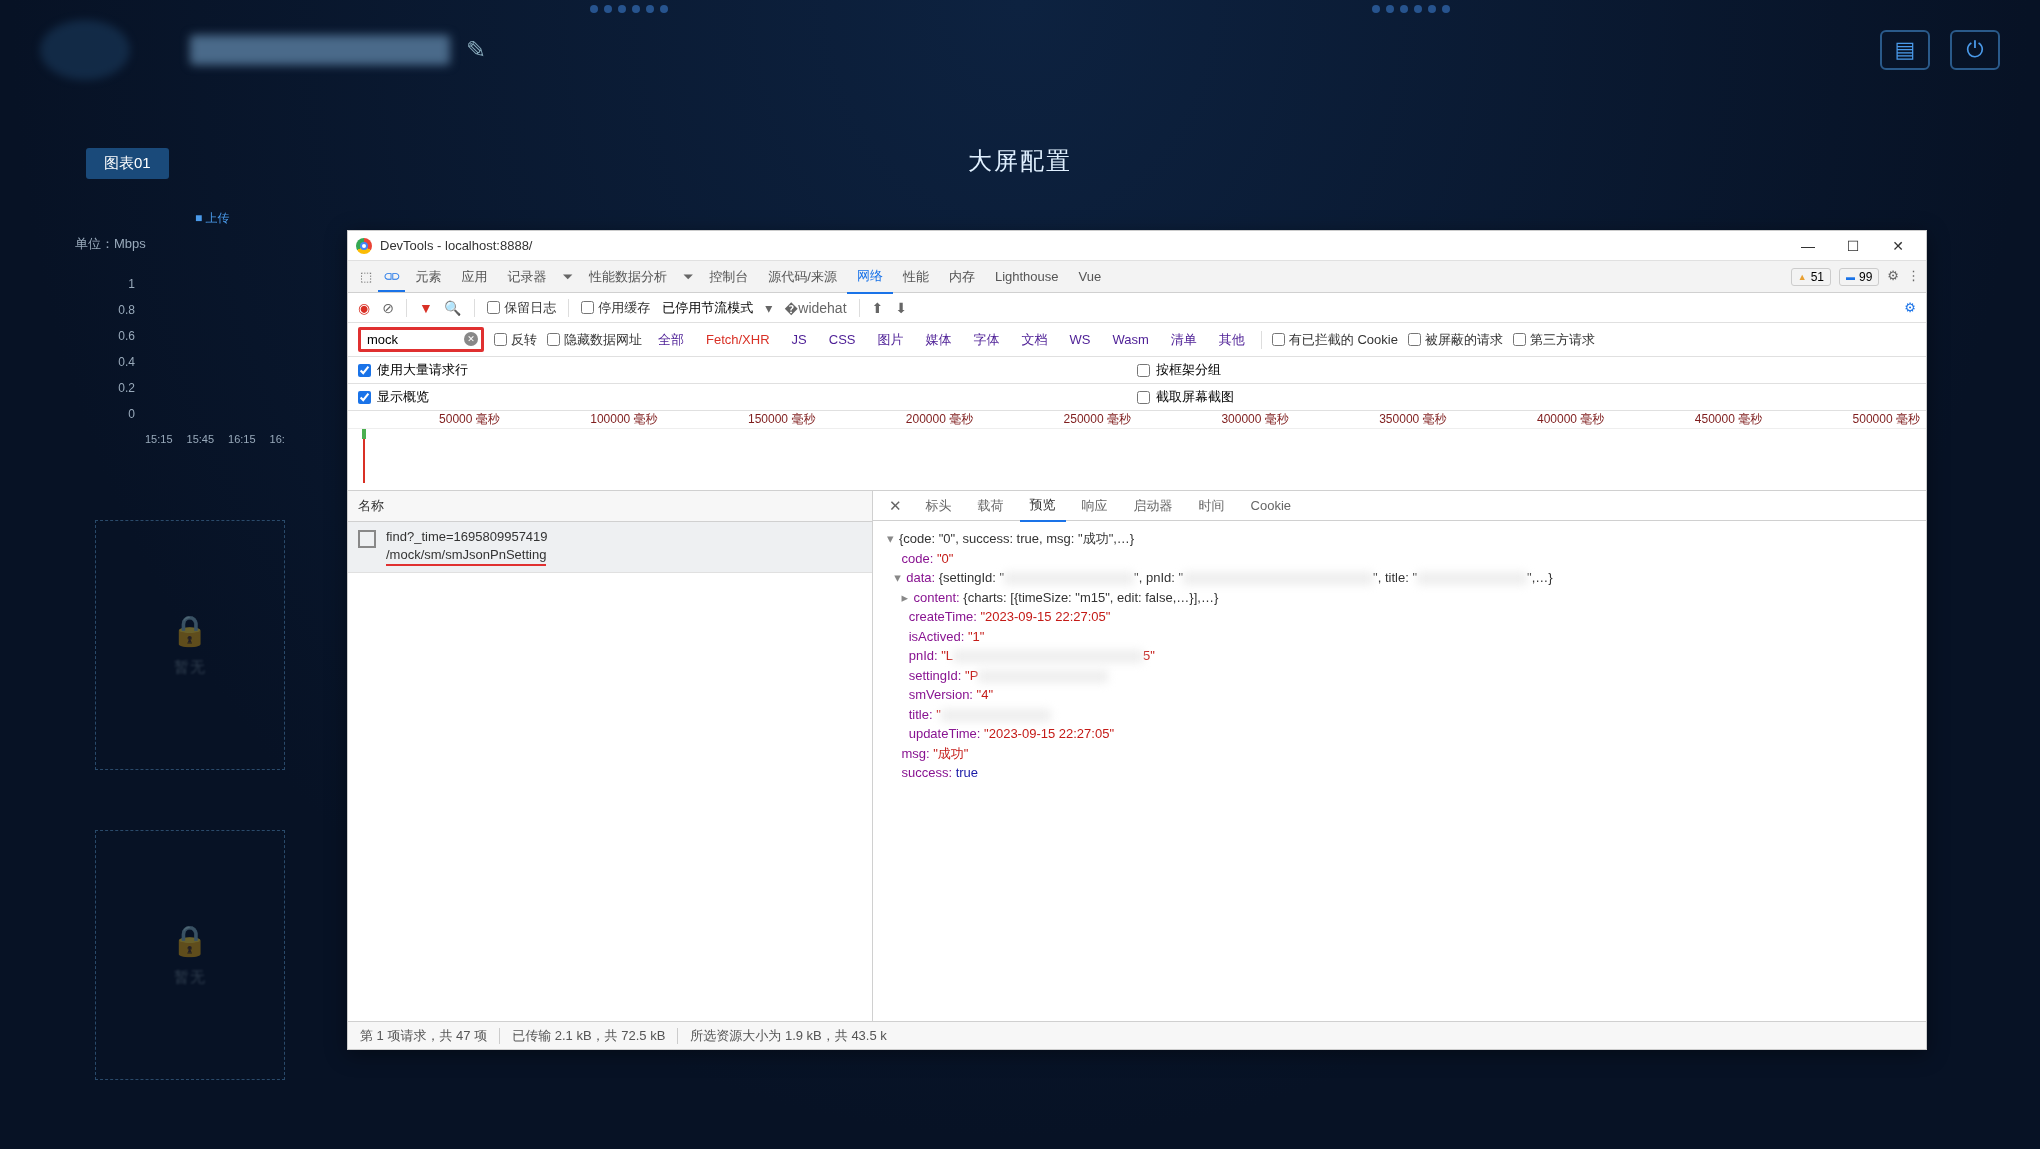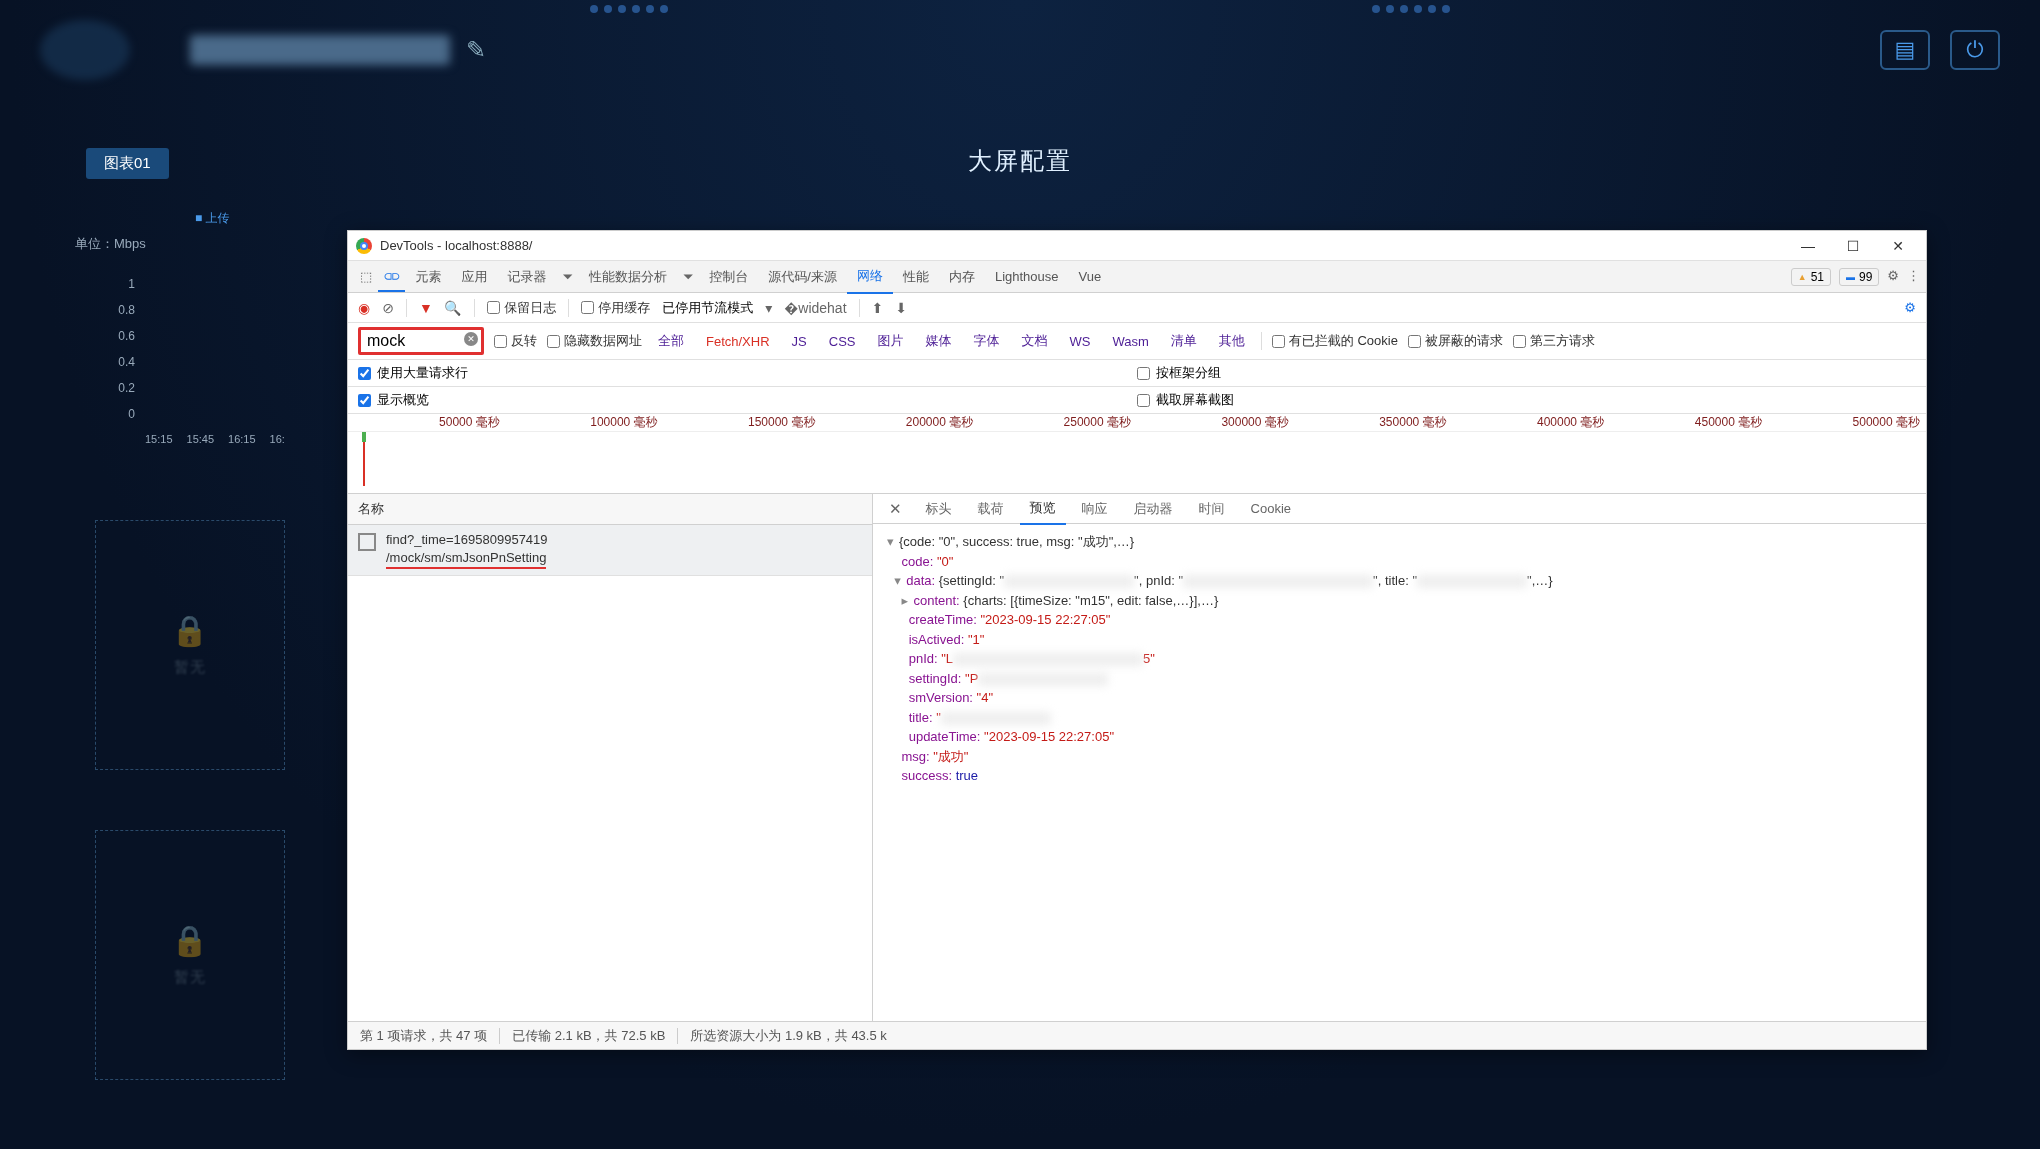--- a/index.html
+++ b/index.html
@@ -56,21 +56,21 @@
 .tb-icon { cursor: pointer; color: #666; font-size: 14px; }
 .tb-icon.record { color: #d93025; }
 .tb-icon.filter-on { color: #d93025; }
 .tb-sep { width: 1px; height: 18px; background: #ddd; }
 .tb-check { display: flex; align-items: center; gap: 4px; color: #333; }
 .tb-check input { width: 13px; height: 13px; }
 .gear-blue { margin-left: auto; color: #1a73e8; cursor: pointer; }
 
 .dt-filterbar { display: flex; align-items: center; padding: 4px 10px; gap: 10px; border-bottom: 1px solid #e0e0e0; font-size: 13px; }
 .filter-input-wrap { position: relative; border: 3px solid #e03030; border-radius: 2px; }
-.filter-input { width: 120px; padding: 2px 22px 2px 6px; border: none; font-size: 16px; outline: none; }
+.filter-input { width: 120px; padding: 2px 22px 2px 6px; border: none; font-size: 13px; outline: none; }
 .filter-clear { position: absolute; right: 3px; top: 2px; width: 14px; height: 14px; background: #888; color: #fff; border-radius: 50%; font-size: 9px; line-height: 14px; text-align: center; cursor: pointer; }
 .filter-type { padding: 2px 6px; color: #4c1d95; cursor: pointer; }
 .filter-type.active { color: #d93025; }
 
 .dt-optrow { display: flex; padding: 4px 10px; border-bottom: 1px solid #e0e0e0; font-size: 13px; }
 .opt-left { flex: 1; display: flex; align-items: center; gap: 6px; }
 .opt-right { flex: 1; display: flex; align-items: center; gap: 6px; }
 .chk { width: 13px; height: 13px; accent-color: #1a73e8; }
 
 .timeline { height: 80px; border-bottom: 1px solid #d0d0d0; position: relative; background: #fff; }

